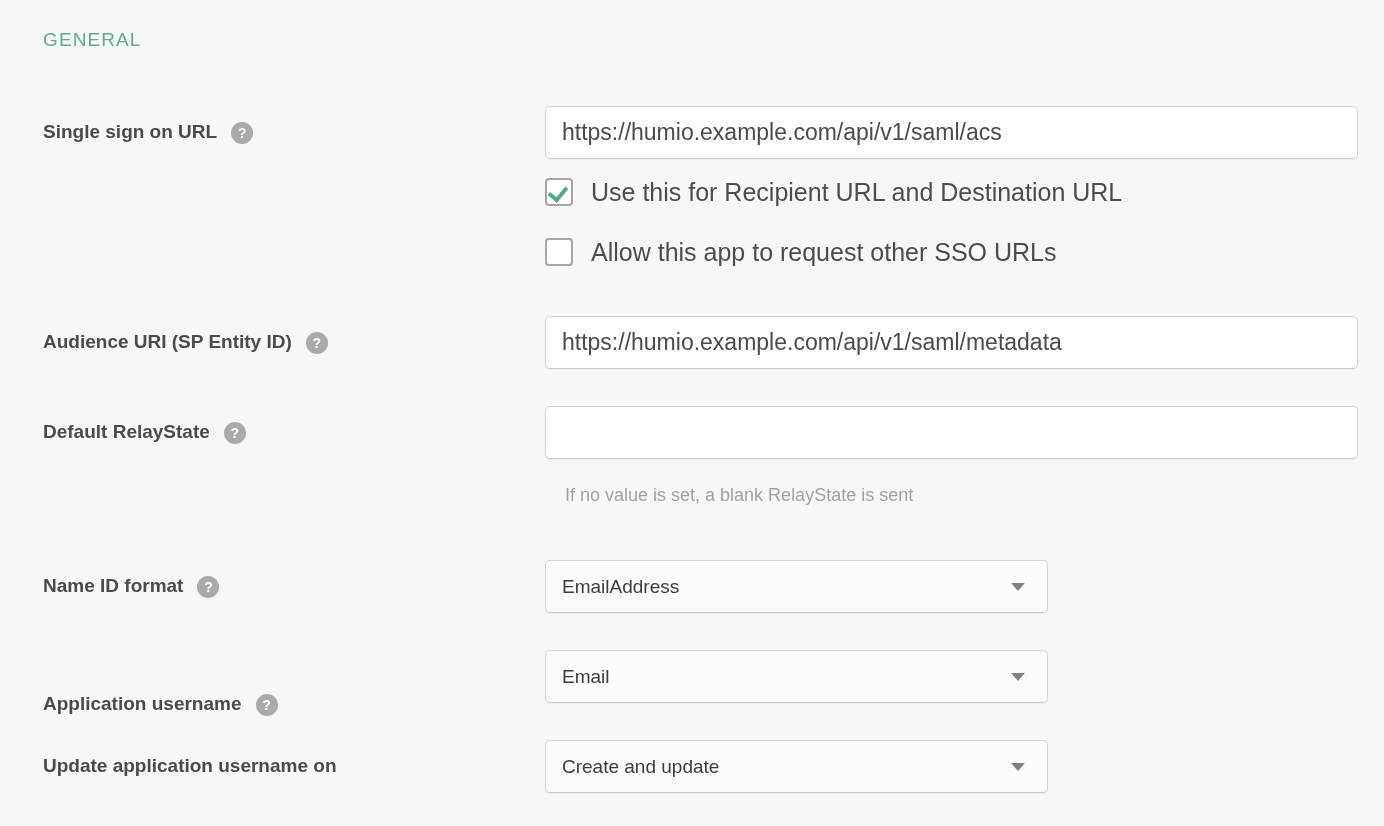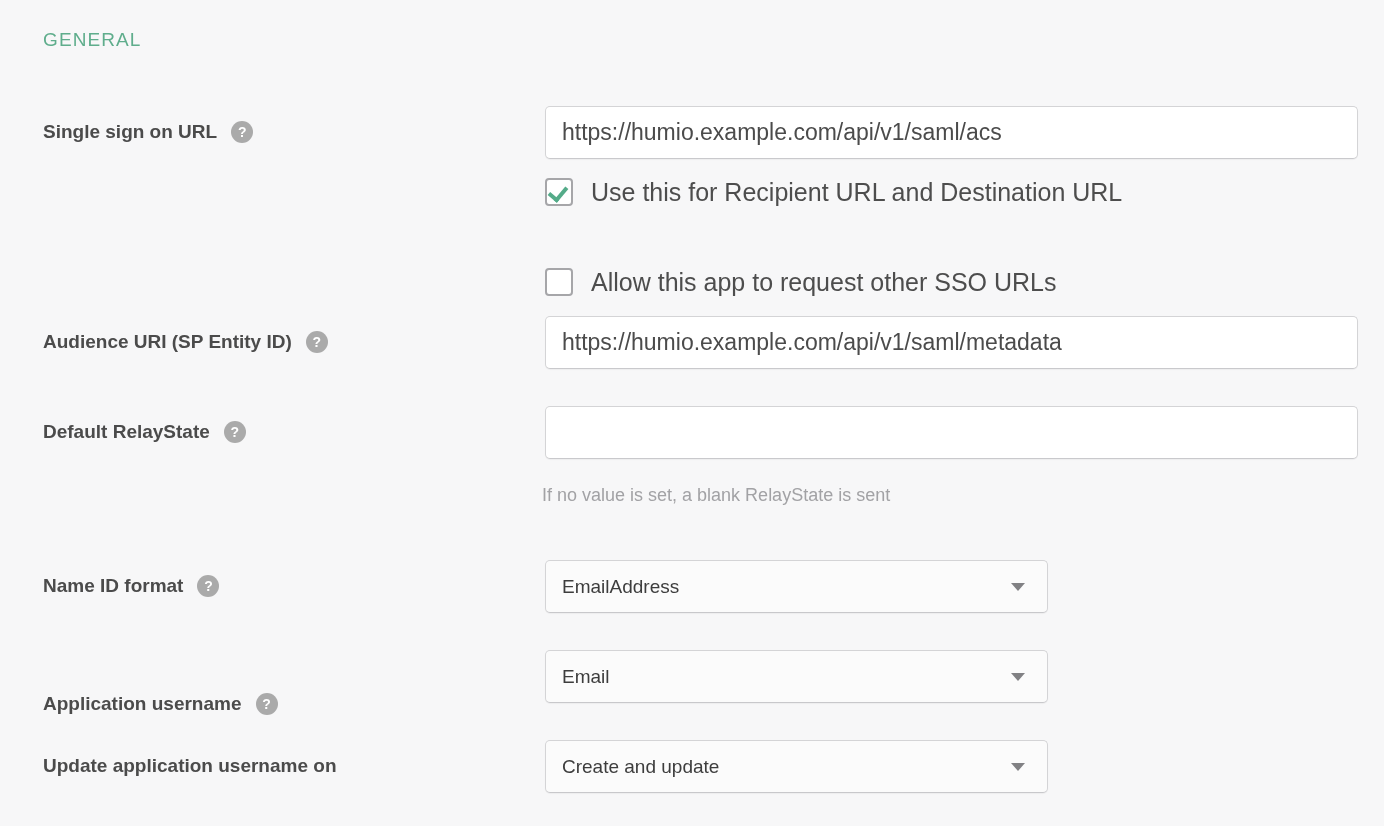--- a/index.html
+++ b/index.html
@@ -37,21 +37,21 @@
 
   .label {
     position: absolute;
     left: 43px;
     font-size: 19px;
     line-height: 24px;
     font-weight: 700;
     color: #4b4b4b;
     white-space: nowrap;
     display: flex;
-    align-items: flex-start;
+    align-items: center;
   }
   .label .txt { display: inline-block; }
 
   
   .help-icon {
     display: inline-flex;
     align-items: center;
     justify-content: center;
     width: 22px;
     height: 22px;
@@ -85,21 +85,21 @@
     color: #4b4b4b;
     padding: 0 16px;
     outline: none;
     width: 813px;
   }
   .text-input::placeholder { color: #b4b4b4; }
 
   
   .hint {
     position: absolute;
-    left: 542px;
+    left: 565px;
     font-size: 18px;
     line-height: 24px;
     color: #a2a2a5;
     white-space: nowrap;
   }
 
   
   .check-row {
     position: absolute;
     left: 545px;
@@ -186,21 +186,21 @@
       <span>?</span>
     </span>
   </div>
   <input class="text-input" style="top: 106px;" type="text" value="https://humio.example.com/api/v1/saml/acs">
 
   <div class="check-row" style="top:178px;">
     <span class="checkbox checked"></span>
     <span class="check-label">Use this for Recipient URL and Destination URL</span>
   </div>
 
-  <div class="check-row" style="top:238px;margin-top:30px;">
+  <div class="check-row" style="top:238px;">
     <span class="checkbox"></span>
     <span class="check-label">Allow this app to request other SSO URLs</span>
   </div>
 
   <div class="label" style="top:330px;">
     <span class="txt">Audience URI (SP Entity ID)</span>
     <span class="help-icon">
       <span>?</span>
     </span>
   </div>

